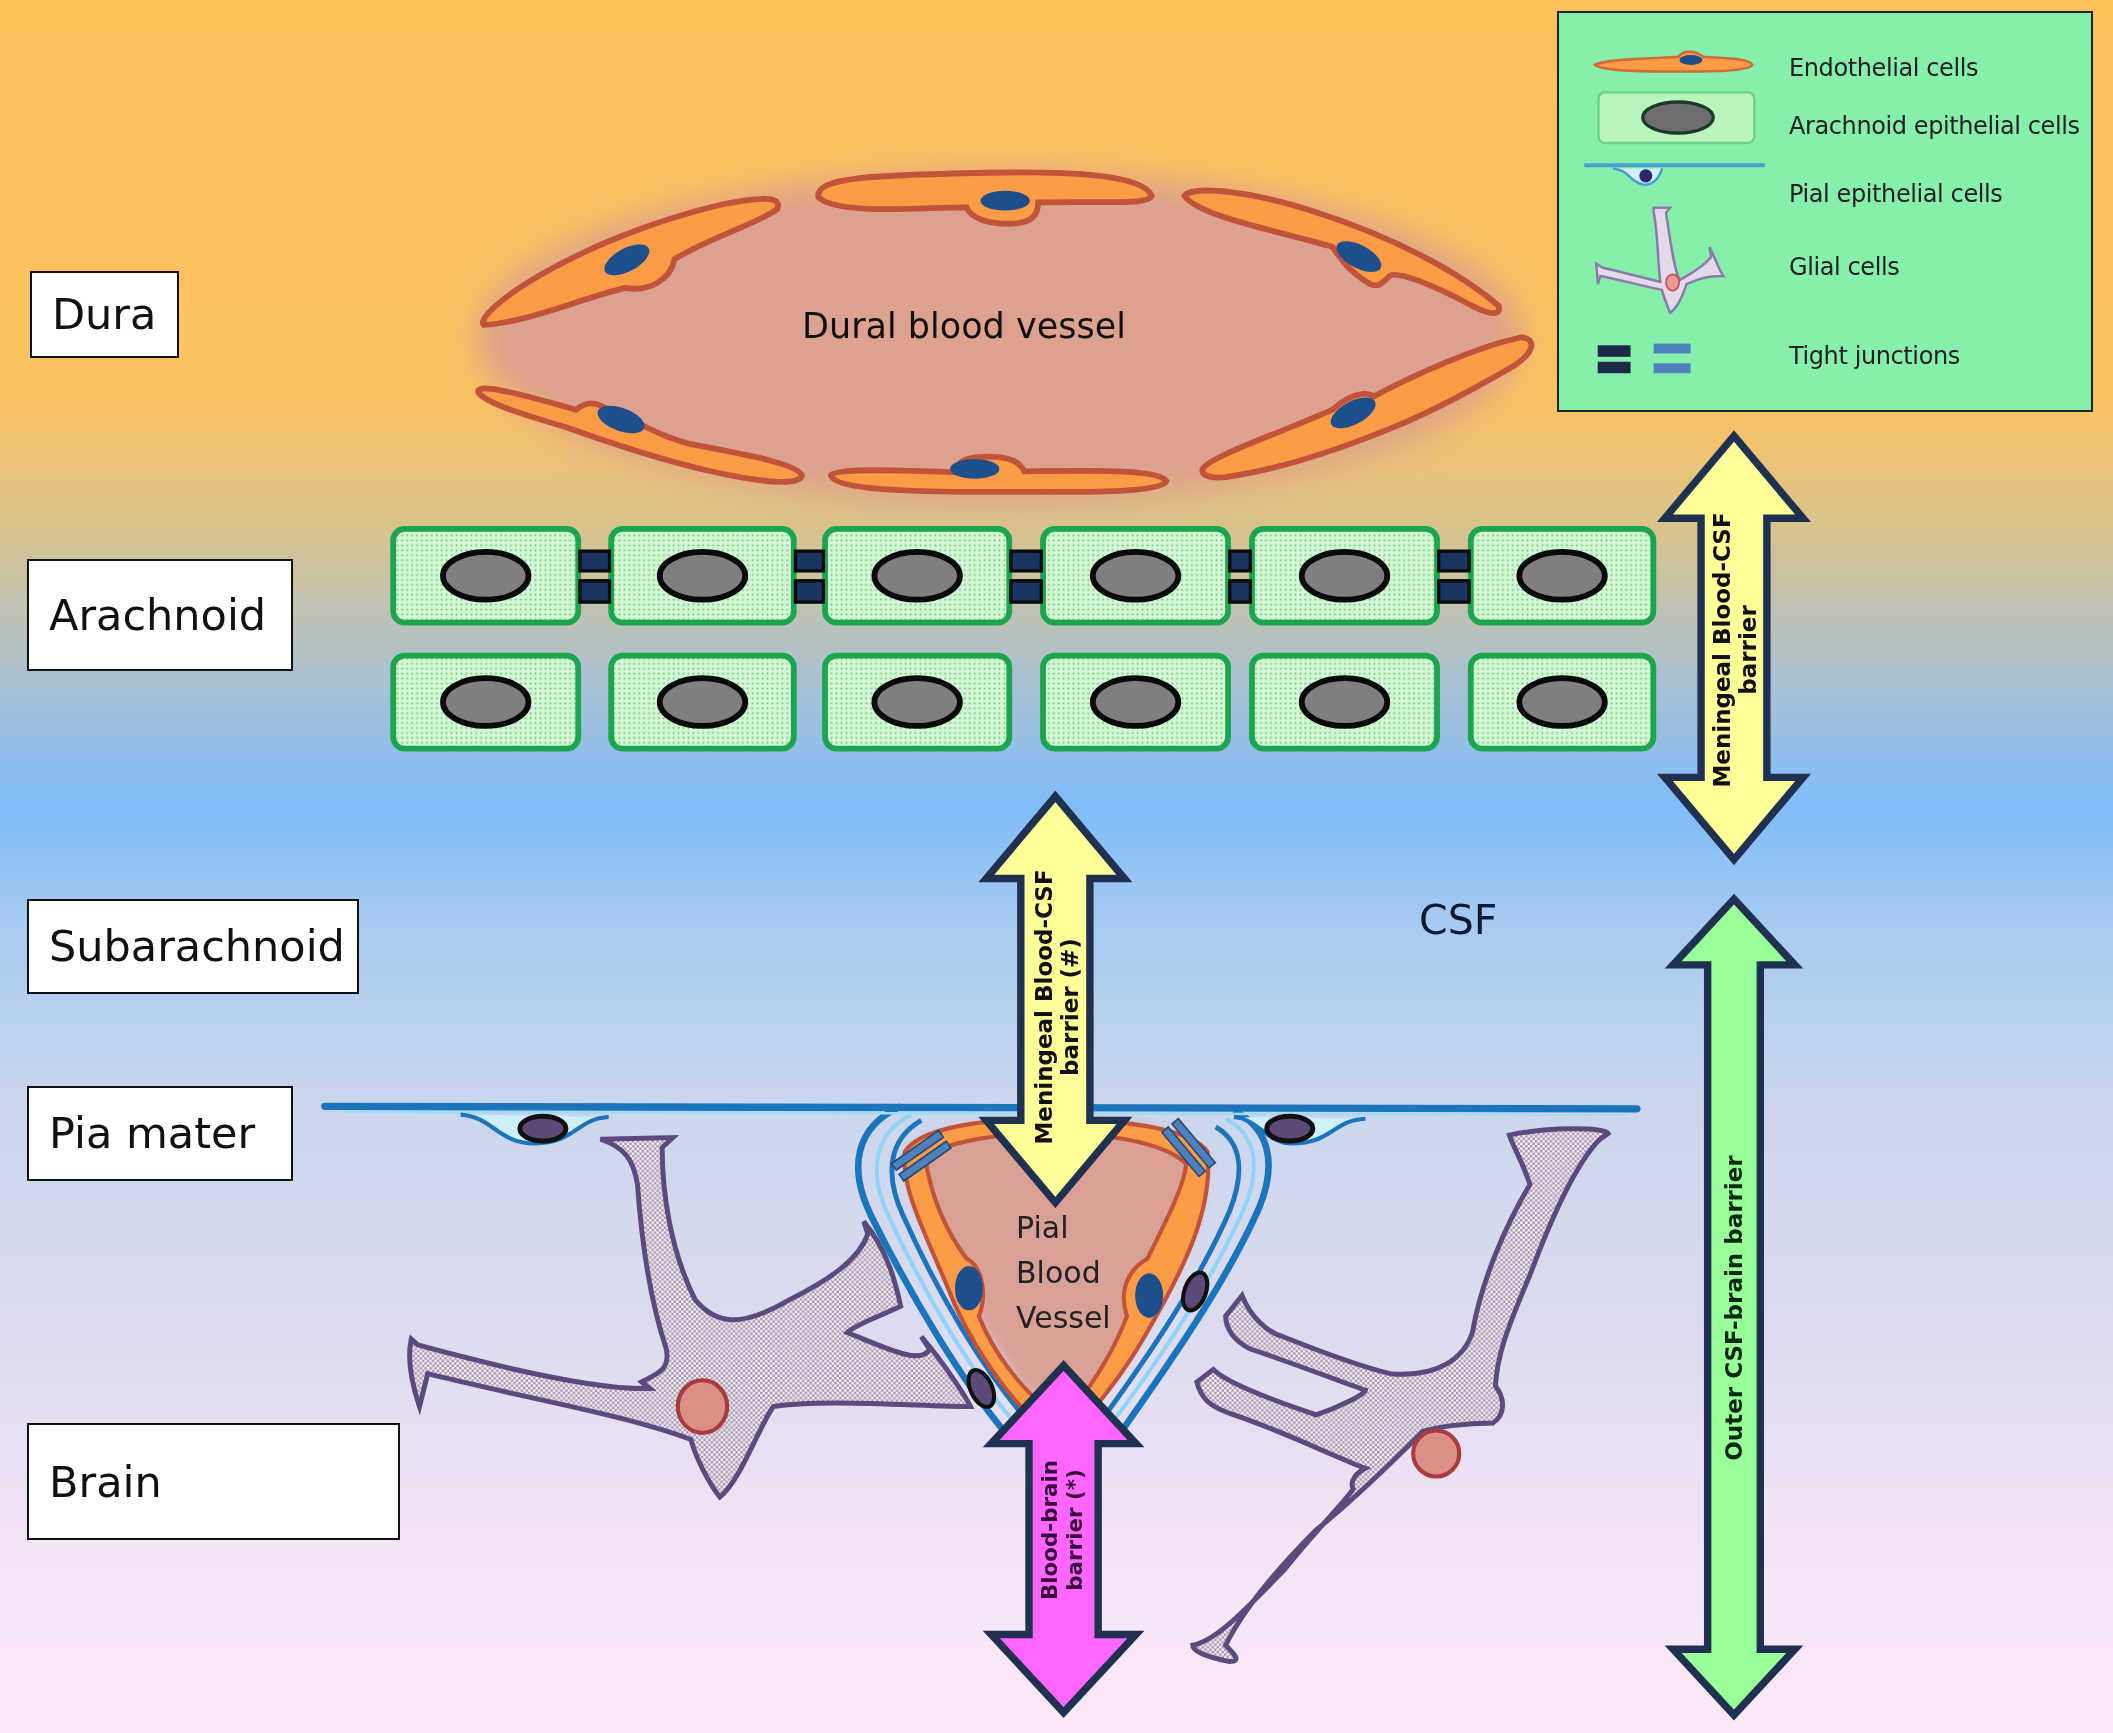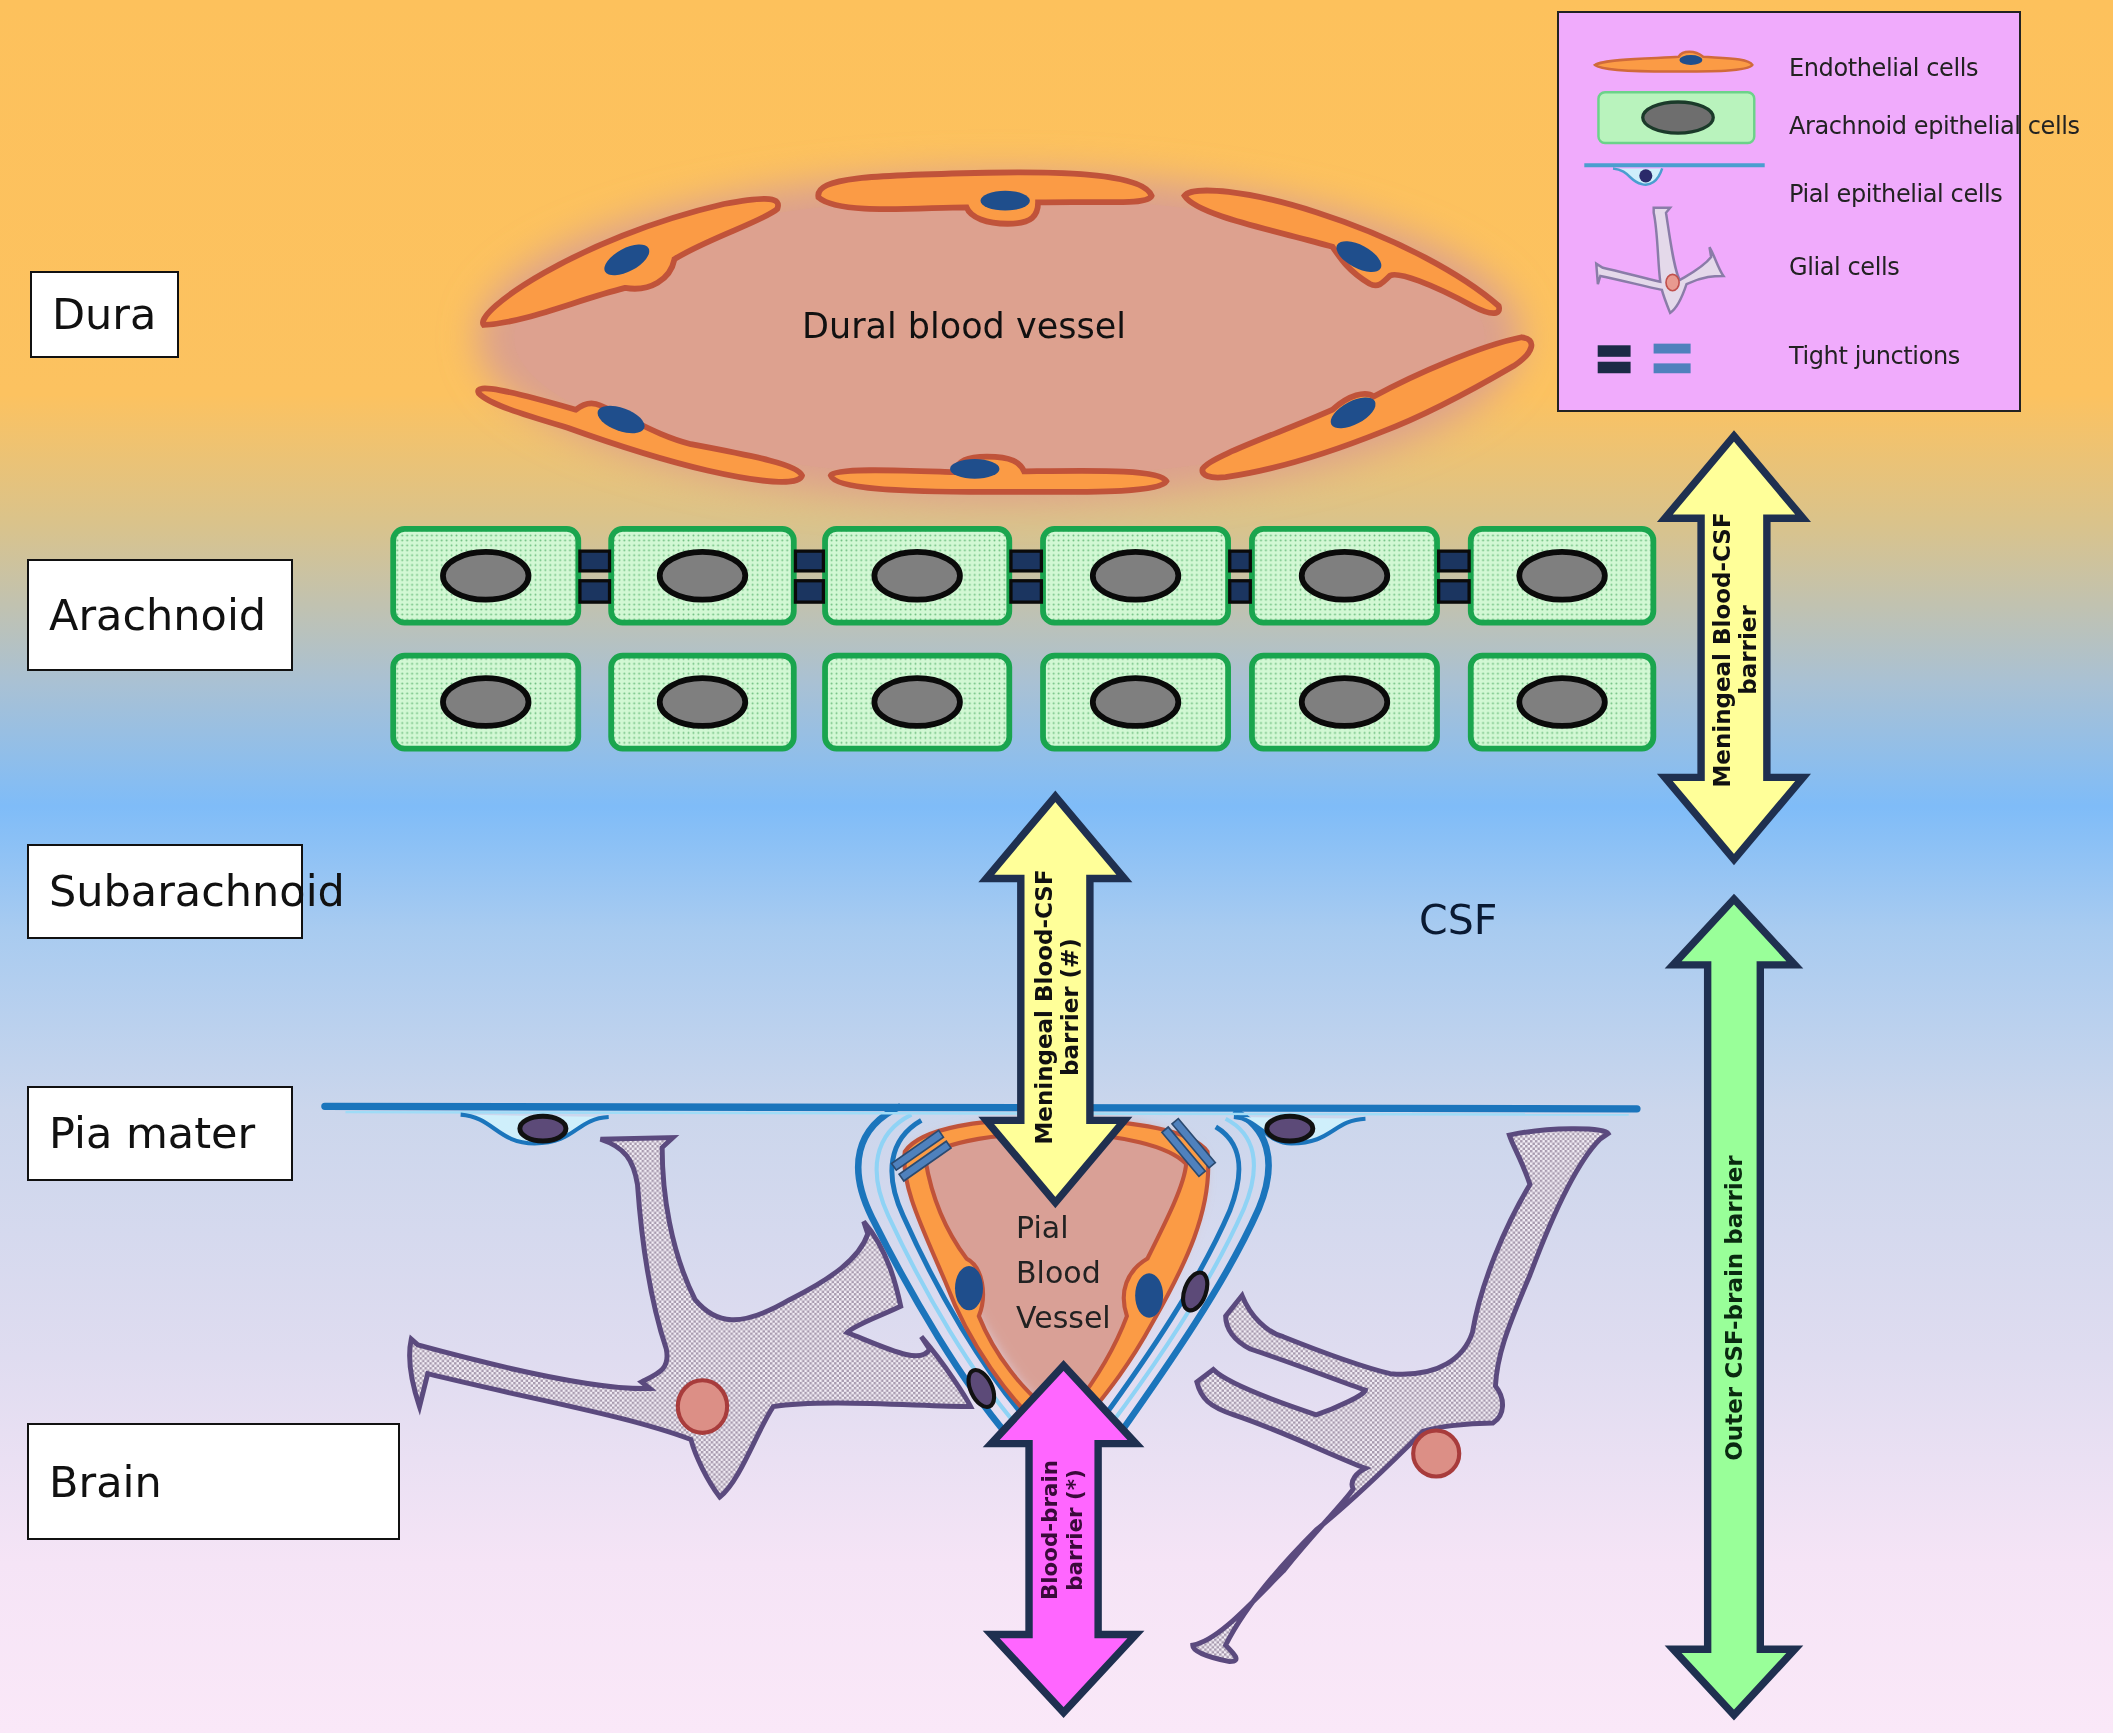--- a/index.html
+++ b/index.html
@@ -2,21 +2,21 @@
 <html style="font-size:13px"><head>
 <meta charset="utf-8">
 <style>
   html, body { margin: 0; padding: 0; }
   body { width: 2114px; height: 1734px; overflow: hidden; position: relative;
     background: linear-gradient(to bottom, #fdc15c 0px, #fcc260 395px, #d9c38c 526px, #a9c1d4 683px, #7fbcf8 806px, #a8cbf0 929px, #cbd6ec 1110px, #dfdcf0 1357px, #f5e4f6 1563px, #fae8f8 1734px);
     font-family: "DejaVu Sans", sans-serif; }
   svg.scene { position: absolute; left: 0; top: 0; }
   .layer-label { position: absolute; background: #fff; border: 2.5px solid #111; box-sizing: border-box;
     font-family: "DejaVu Sans", sans-serif; font-size: 43px; color: #111; padding-left: 20px; line-height: 1.0; display: flex; align-items: center; }
-  .legend { position: absolute; left: 1557px; top: 10.7px; width: 464px; height: 401px; background: #f0abfc; border: 2.5px solid #222; box-sizing: border-box; }
+  .legend { position: absolute; left: 1557px; top: 10.7px; width: 536px; height: 401px; background: #86efac; border: 2.5px solid #222; box-sizing: border-box; }
   .legend-label { position: absolute; left: 230px; font-size: 24px; color: #222; font-family: "DejaVu Sans", sans-serif; white-space: nowrap; letter-spacing: -0.4px; }
   .legend-icon { position: absolute; }
   .free-text { position: absolute; font-family: "DejaVu Sans", sans-serif; color: #111; white-space: nowrap; }
   .arrow-text { position: absolute; font-family: "DejaVu Sans", sans-serif; font-weight: bold; color: #111; white-space: nowrap; text-align: center; line-height: 1.15; transform: translate(-50%,-50%) rotate(-90deg); }
 </style>
 </head>
 <body>
 
 <svg class="scene" width="2114" height="1734" viewBox="0 0 2570 2108">
   <defs>
@@ -214,21 +214,21 @@
 </div>
 
 <div class="free-text" style="left:1408px; top:896px; font-size:41px; color:#0a1a33;margin-left:11px;">CSF</div>
 
 <div class="layer-label" style="left:30px; top:271px; width:149px; height:87px;">
   <span>Dura</span>
 </div>
 <div class="layer-label" style="left:27px; top:559px; width:266px; height:112px;">
   <span>Arachnoid</span>
 </div>
-<div class="layer-label" style="left:27px; top:844px; width:276px; height:95px;">
+<div class="layer-label" style="left:27px; top:899px; width:332px; height:95px;">
   <span>Subarachnoid</span>
 </div>
 <div class="layer-label" style="left:27px; top:1086px; width:266px; height:95px;">
   <span>Pia mater</span>
 </div>
 <div class="layer-label" style="left:27px; top:1423px; width:373px; height:117px; flex-direction:column; align-items:flex-start; justify-content:center; line-height:70px;">
   <span>Brain</span>
 </div>
 
 <div class="arrow-text" style="left:1735px; top:650px; font-size:23px;">

